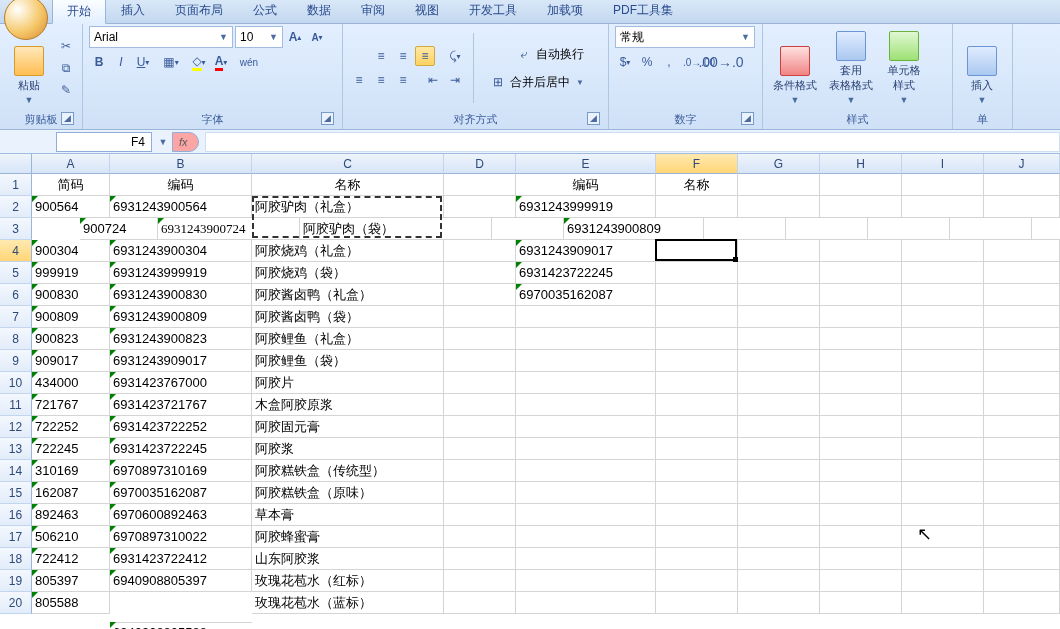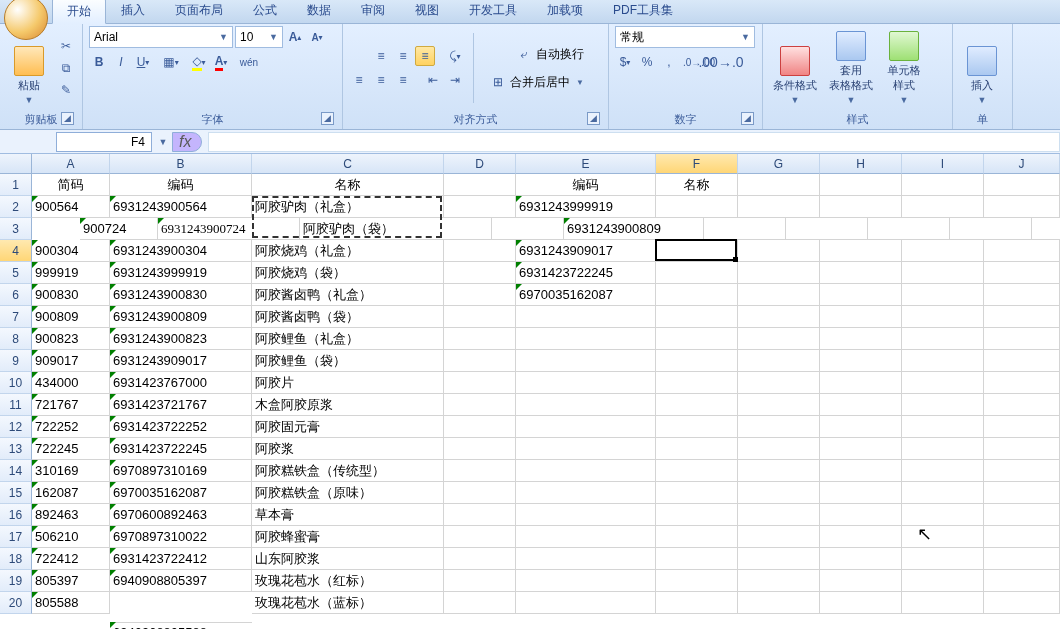--- a/index.html
+++ b/index.html
@@ -161,27 +161,27 @@
     display: flex;
     align-items: center;
     justify-content: center;
     font-size: 9px;
     color: #4a6aa0;
   }
   .fx-round {
     height: 20px;
     border: 1px solid #8faed9;
     border-radius: 0 10px 10px 0;
-    background: #c4b5fd;
+    background: #fca5a5;
     padding: 0 10px 0 6px;
     display: flex;
     align-items: center;
     font-style: italic;
     color: #5a5a5a;
-    font-size: 16px;
+    font-size: 11px;
   }
   .formula-bar {
     flex: 1;
     height: 20px;
     margin-left: 6px;
     background: #fff;
     border: 1px solid #cddff0;
   }
 
   .grid-wrap {

